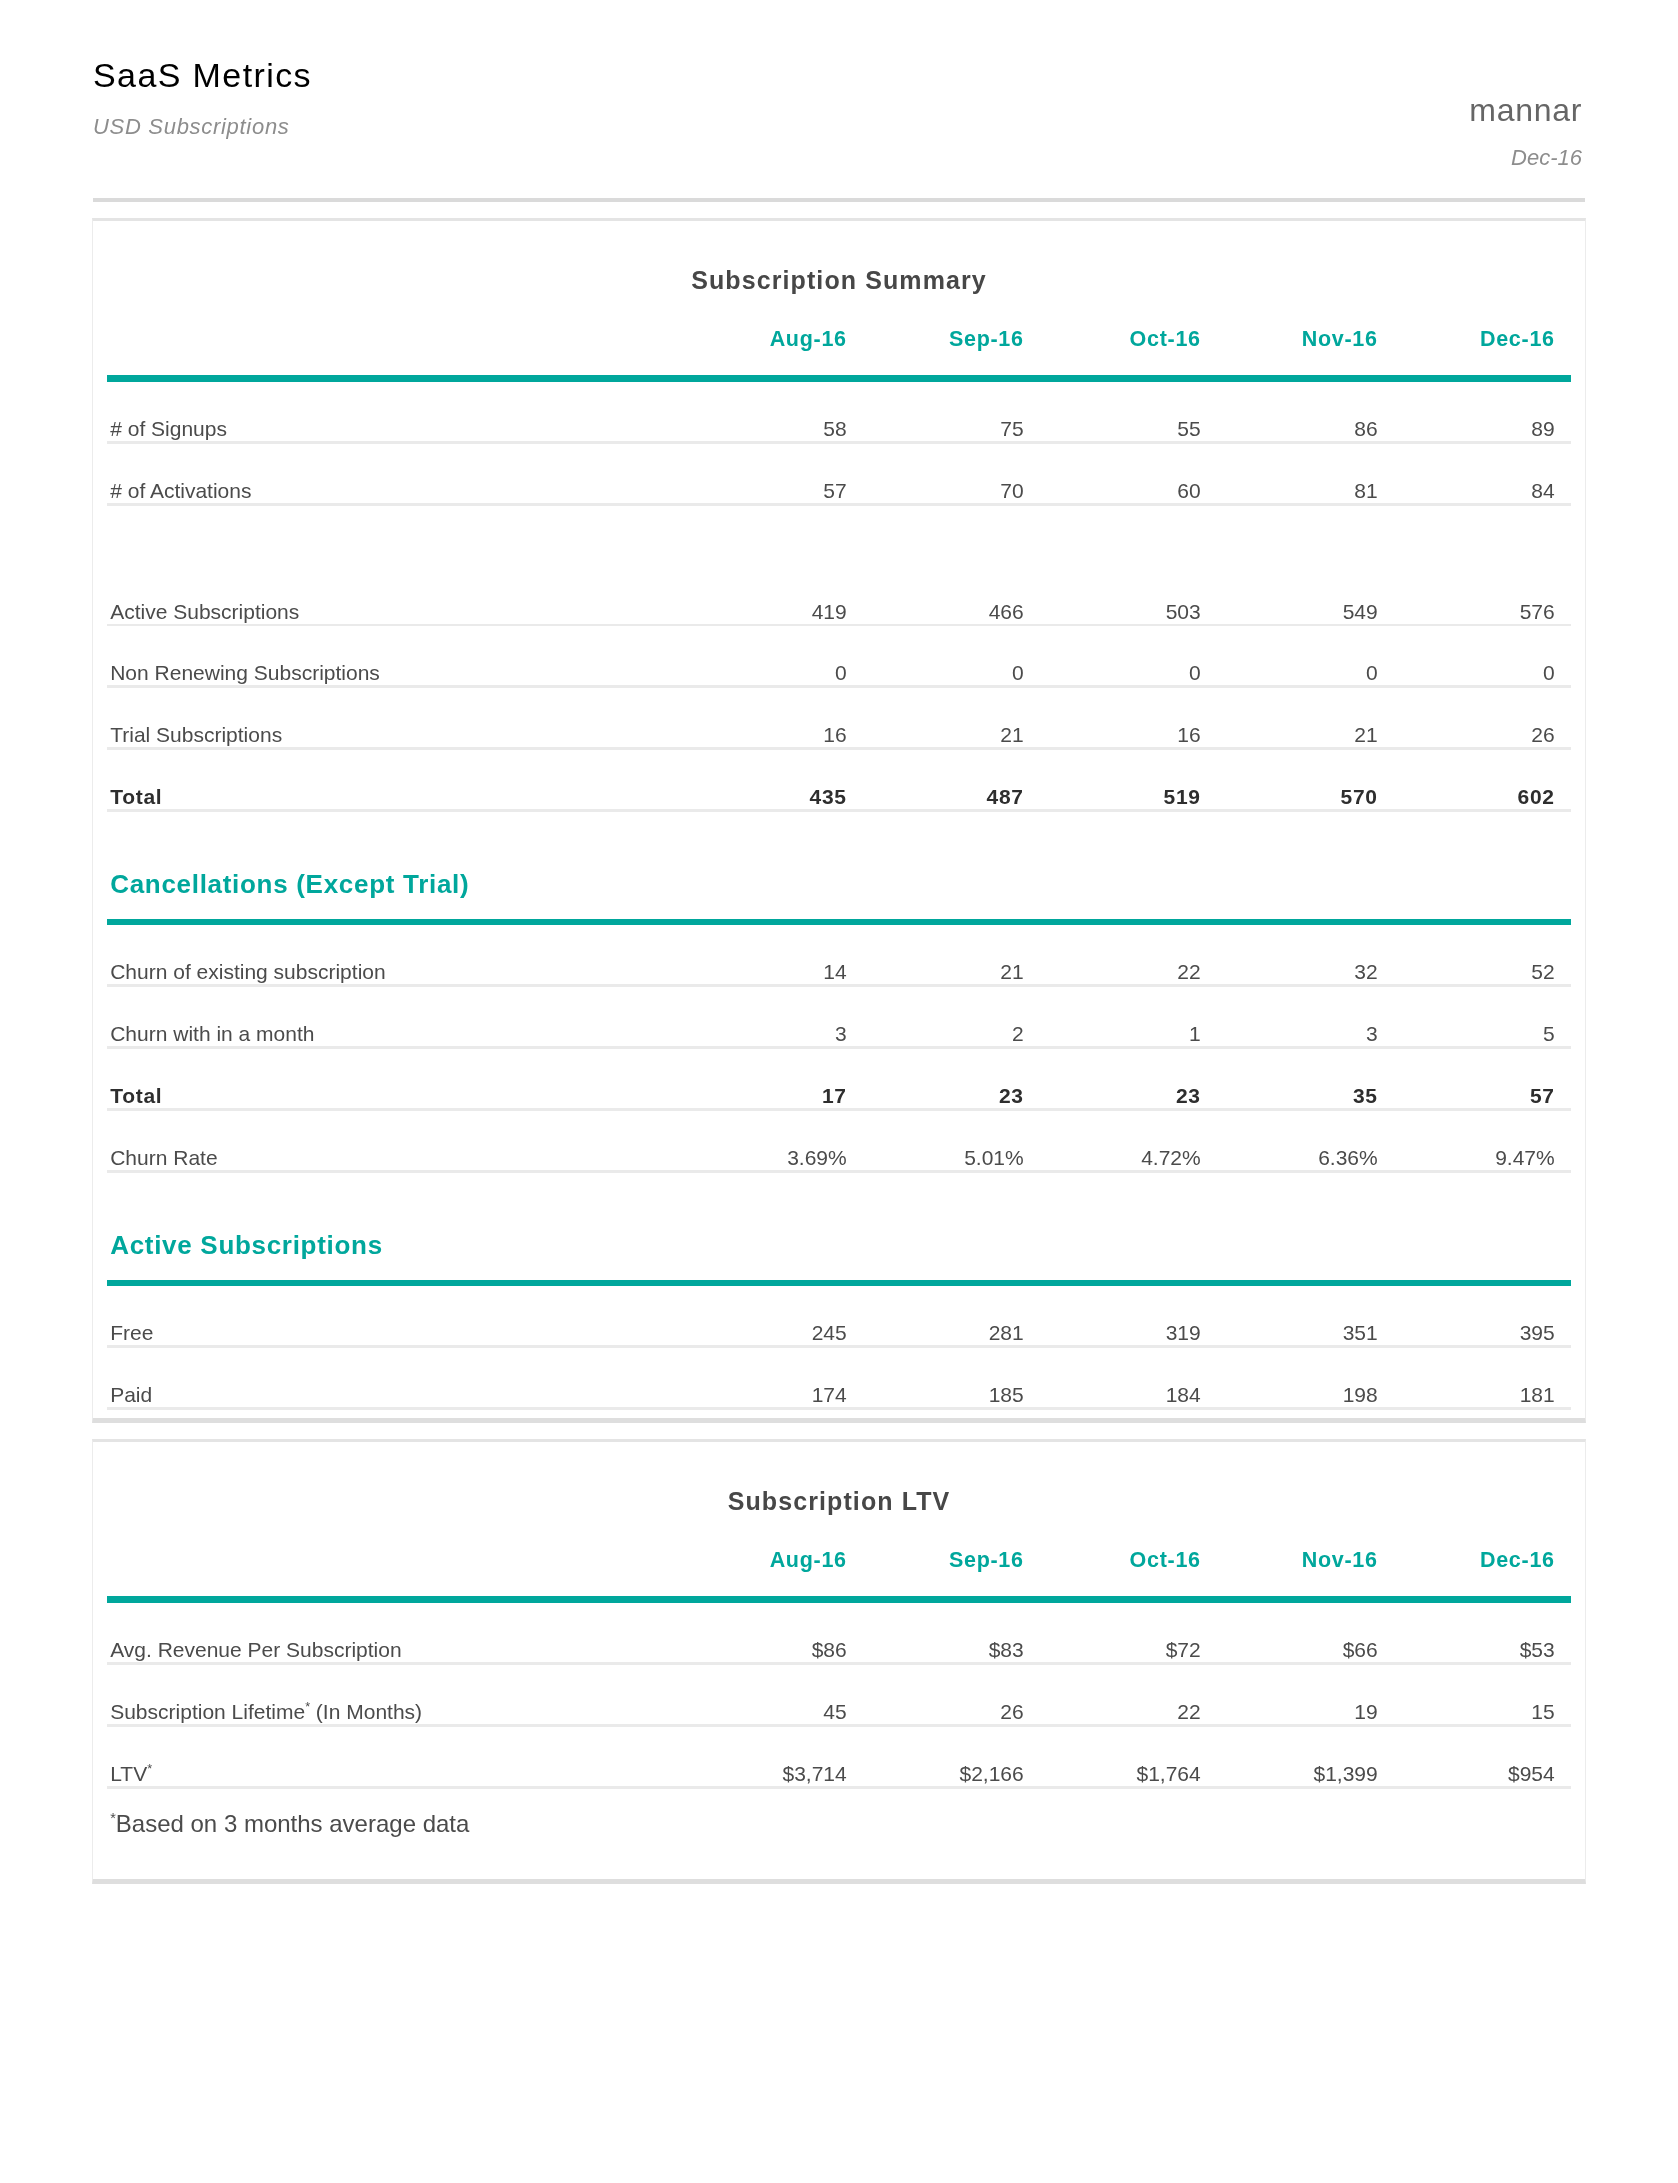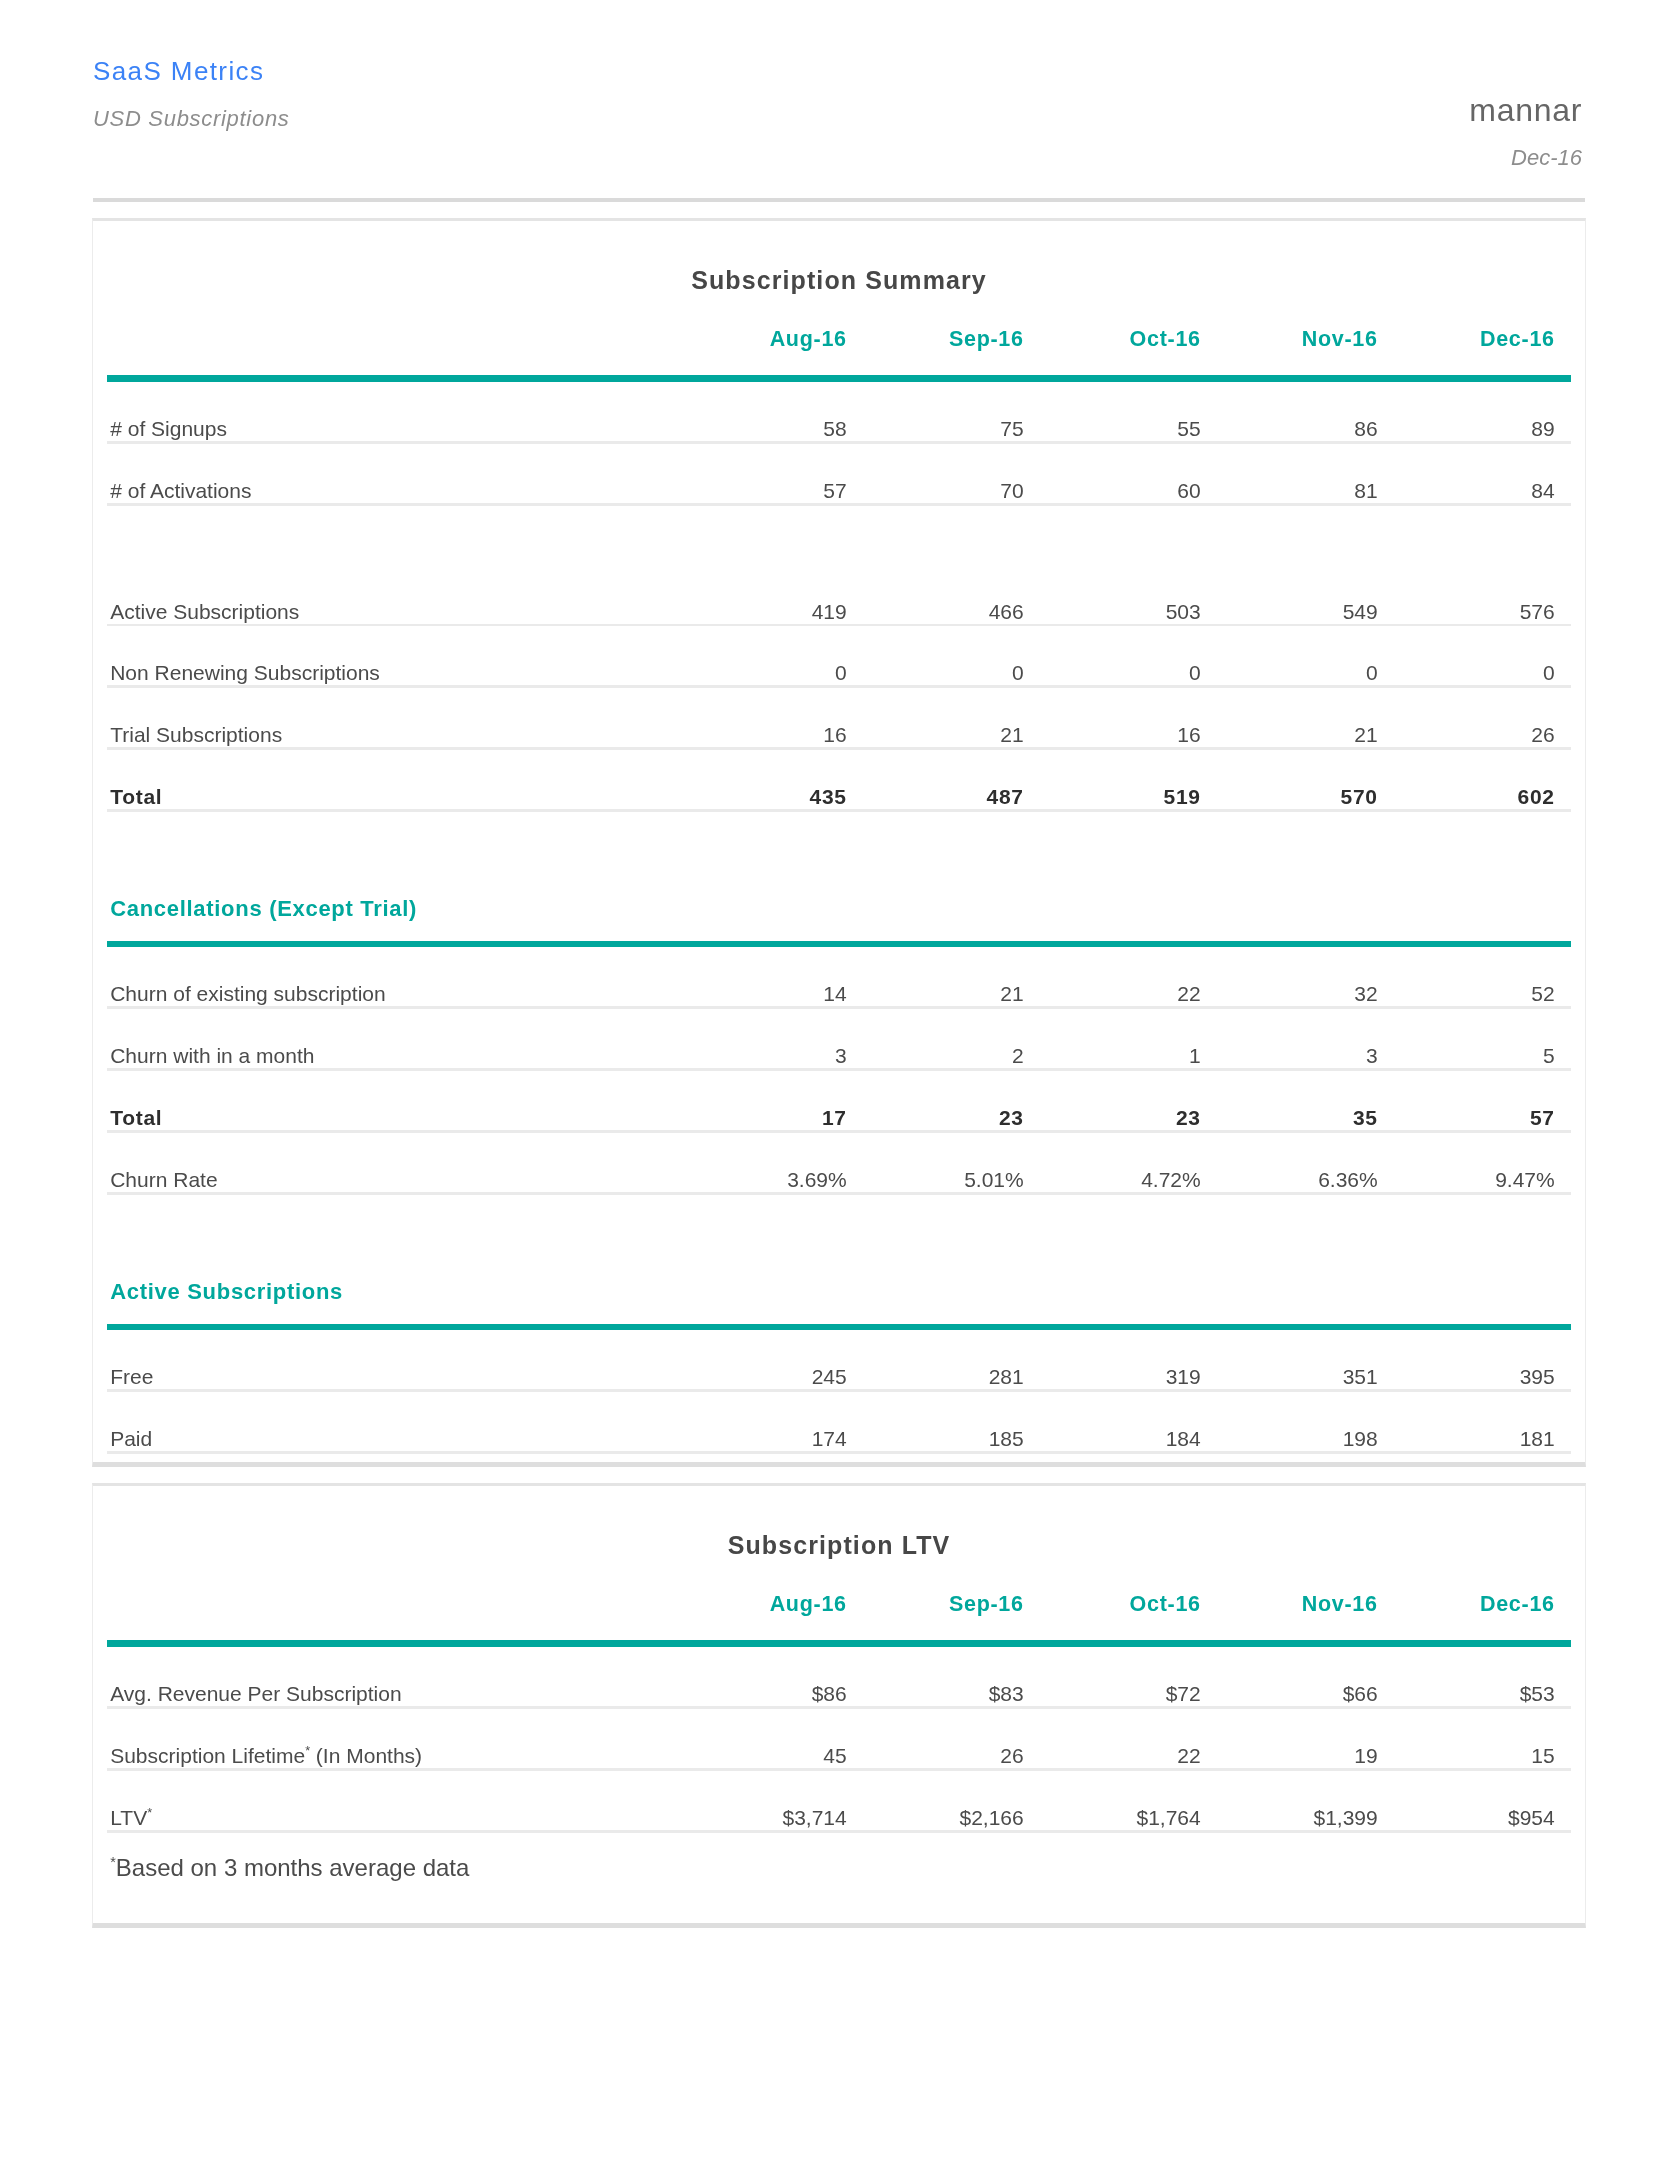--- a/index.html
+++ b/index.html
@@ -10,21 +10,21 @@
   }
   *{ box-sizing:border-box; }
   html,body{ margin:0; padding:0; }
   body{
     width:1678px; height:2183px; background:#ffffff;
     font-family:"Liberation Sans","DejaVu Sans",sans-serif;
     color:var(--text);
   }
   .page-header{ display:flex; justify-content:space-between; align-items:flex-start;
     padding:56px 96px 0 93px; }
-  .page-title{ font-size:26px; color:#3b82f6; letter-spacing:1.4px; }
+  .page-title{ font-size:34px; color:#000000; letter-spacing:1.4px; }
   .page-subtitle{ margin-top:18.7px; font-size:22px; font-style:italic; color:var(--muted); letter-spacing:0.7px; }
   .header-right{ text-align:right;margin-top:36px; }
   .brand{ font-size:32px; color:#666666; letter-spacing:0.7px; }
   .report-date{ margin-top:16px; font-size:22px; font-style:italic; color:var(--muted); }
   .header-rule{ height:4.3px; background:#dadada; margin:27px 93px 0; }
 
   .card{
     margin:16px 92px 0; background:#ffffff;
     border-left:1.4px solid #ececec; border-right:1.4px solid #ececec;
     border-top:3.6px solid #e4e4e4; border-bottom:5px solid #dedede;
@@ -38,22 +38,22 @@
   .cell.label{ flex:1; text-align:left; }
   .cell.num{ width:177px; text-align:right; }
   .row.bold .cell{ font-weight:bold; color:var(--text-bold); letter-spacing:0.7px; }
 
   .col-head{ margin-top:32px; min-height:0; padding-bottom:23px; align-items:flex-end; }
   .colh{ font-weight:bold; color:var(--accent); font-size:21.5px; letter-spacing:0.7px; }
 
   .rule-teal{ height:6.5px; background:var(--accent); }
   .sep{ height:2.9px; background:#eaeaea; }
   .spacer-row{ height:59px; }
-  .sec-heading{ padding:57px 0 18.7px 2.9px; font-size:22px; font-weight:bold;
-    color:var(--accent); letter-spacing:0.7px;margin-top:27px; }
+  .sec-heading{ padding:57px 0 18.7px 2.9px; font-size:26px; font-weight:bold;
+    color:var(--accent); letter-spacing:0.7px; }
 
   sup{ font-size:60%; }
   .footnote{ padding:21.5px 0 32px 2.9px; font-size:24px; color:var(--text); }
 </style>
 </head>
 <body>
 
 <div class="page">
 
   <header class="page-header">

